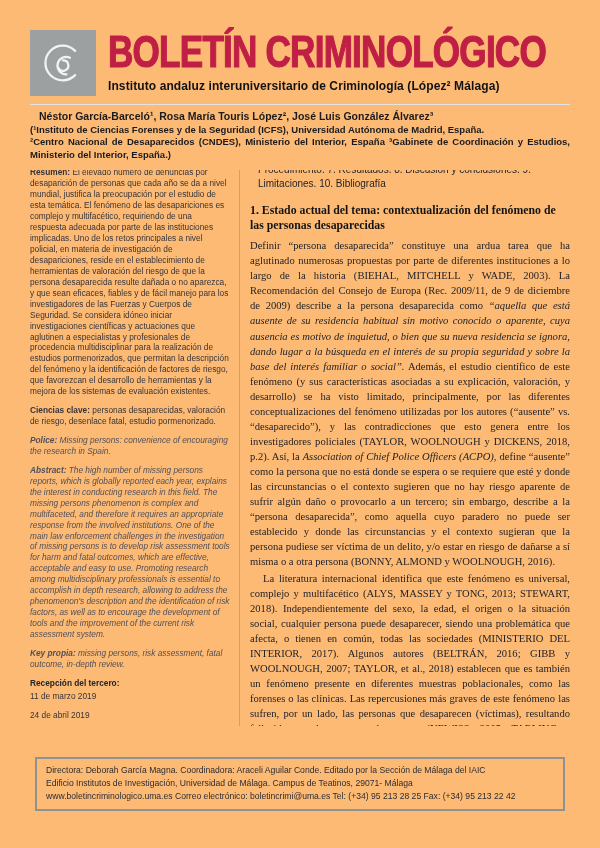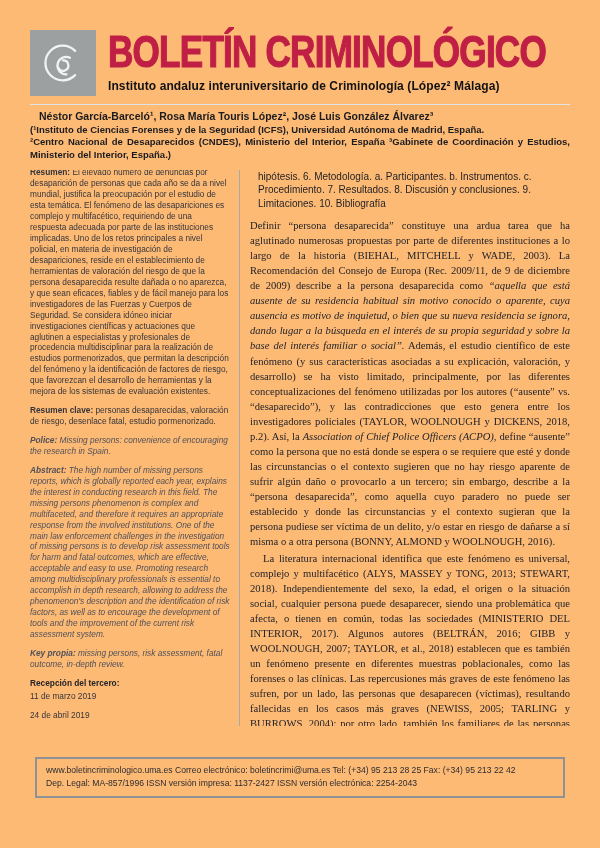--- a/index.html
+++ b/index.html
@@ -73,35 +73,37 @@
     <div class="article-authors">Néstor García-Barceló¹, Rosa María Touris López², José Luis González Álvarez³</div>
     <div class="affiliations">
       <div>(¹Instituto de Ciencias Forenses y de la Seguridad (ICFS), Universidad Autónoma de Madrid, España.</div>
       <div>²Centro Nacional de Desaparecidos (CNDES), Ministerio del Interior, España ³Gabinete de Coordinación y Estudios, Ministerio del Interior, España.)</div>
     </div>
 
     <div class="columns">
 
       <div class="col-left">
         <p><span class="lbl">Resumen:</span><span> El elevado número de denuncias por desaparición de personas que cada año se da a nivel mundial, justifica la preocupación por el estudio de esta temática. El fenómeno de las desapariciones es complejo y multifacético, requiriendo de una respuesta adecuada por parte de las instituciones implicadas. Uno de los retos principales a nivel policial, en materia de investigación de desapariciones, reside en el establecimiento de herramientas de valoración del riesgo de que la persona desaparecida resulte dañada o no aparezca, y que sean eficaces, fiables y de fácil manejo para los investigadores de las Fuerzas y Cuerpos de Seguridad. Se considera idóneo iniciar investigaciones científicas y actuaciones que aglutinen a especialistas y profesionales de procedencia multidisciplinar para la realización de estudios pormenorizados, que permitan la descripción del fenómeno y la identificación de factores de riesgo, que favorezcan el desarrollo de herramientas y la mejora de los sistemas de evaluación existentes.</span></p>
-        <p><span class="lbl">Resumen clave:</span><span> personas desaparecidas, valoración de riesgo, desenlace fatal, estudio pormenorizado.</span></p>
+        <p><span class="lbl">Ciencias clave:</span><span> personas desaparecidas, valoración de riesgo, desenlace fatal, estudio pormenorizado.</span></p>
         <p class="en"><span class="lbl">Police:</span><span> Missing persons: convenience of encouraging the research in Spain.</span></p>
         <p class="en"><span class="lbl">Abstract:</span><span> The high number of missing persons reports, which is globally reported each year, explains the interest in conducting research in this field. The missing persons phenomenon is complex and multifaceted, and therefore it requires an appropriate response from the involved institutions. One of the main law enforcement challenges in the investigation of missing persons is to develop risk assessment tools for harm and fatal outcomes, which are effective, acceptable and easy to use. Promoting research among multidisciplinary professionals is essential to accomplish in depth research, allowing to address the phenomenon's description and the identification of risk factors, as well as to encourage the development of tools and the improvement of the current risk assessment system.</span></p>
         <p class="en"><span class="lbl">Key propia:</span><span> missing persons, risk assessment, fatal outcome, in-depth review.</span></p>
         <p class="rec rec-lbl">Recepción del tercero:</p>
         <p class="rec-date">11 de marzo 2019</p>
         <p class="rec-date">24 de abril 2019</p>
       </div>
 
       <div class="col-right">
         <p class="sumario"><span class="lbl">Sumario:</span><span> 1. Introducción. 2. Estado actual del fenómeno. 3. Regulación jurídico penal. 4. Enfoque teórico. 5. Objetivos e hipótesis. 6. Metodología. a. Participantes. b. Instrumentos. c. Procedimiento. 7. Resultados. 8. Discusión y conclusiones. 9. Limitaciones. 10. Bibliografía</span></p>
+        <div class="section-heading">1. Estado actual del tema: contextualización del fenómeno de las personas desaparecidas</div>
         <p class="body-p"><span>Definir “persona desaparecida” constituye una ardua tarea que ha aglutinado numerosas propuestas por parte de diferentes instituciones a lo largo de la historia (BIEHAL, MITCHELL y WADE, 2003). La Recomendación del Consejo de Europa (Rec. 2009/11, de 9 de diciembre de 2009) describe a la persona desaparecida como </span><span class="it">“aquella que está ausente de su residencia habitual sin motivo conocido o aparente, cuya ausencia es motivo de inquietud, o bien que su nueva residencia se ignora, dando lugar a la búsqueda en el interés de su propia seguridad y sobre la base del interés familiar o social”.</span><span> Además, el estudio científico de este fenómeno (y sus características asociadas a su explicación, valoración, y desarrollo) se ha visto limitado, principalmente, por las diferentes conceptualizaciones del fenómeno utilizadas por los autores (“ausente” vs. “desaparecido”), y las contradicciones que esto genera entre los investigadores policiales (TAYLOR, WOOLNOUGH y DICKENS, 2018, p.2). Así, la </span><span class="it">Association of Chief Police Officers (ACPO)</span><span>, define “ausente” como la persona que no está donde se espera o se requiere que esté y donde las circunstancias o el contexto sugieren que no hay riesgo aparente de sufrir algún daño o provocarlo a un tercero; sin embargo, describe a la “persona desaparecida”, como aquella cuyo paradero no puede ser establecido y donde las circunstancias y el contexto sugieran que la persona pudiese ser víctima de un delito, y/o estar en riesgo de dañarse a sí misma o a otra persona (BONNY, ALMOND y WOOLNOUGH, 2016).</span></p>
         <p class="body-p indent">La literatura internacional identifica que este fenómeno es universal, complejo y multifacético (ALYS, MASSEY y TONG, 2013; STEWART, 2018). Independientemente del sexo, la edad, el origen o la situación social, cualquier persona puede desaparecer, siendo una problemática que afecta, o tienen en común, todas las sociedades (MINISTERIO DEL INTERIOR, 2017). Algunos autores (BELTRÁN, 2016; GIBB y WOOLNOUGH, 2007; TAYLOR, et al., 2018) establecen que es también un fenómeno presente en diferentes muestras poblacionales, como las forenses o las clínicas. Las repercusiones más graves de este fenómeno las sufren, por un lado, las personas que desaparecen (víctimas), resultando fallecidas en los casos más graves (NEWISS, 2005; TARLING y BURROWS, 2004); por otro lado, también los familiares de las personas desaparecidas se exponen a un impacto psicológico derivado de la ausencia y del</p>
       </div>
 
     </div>
   </div>
 
   <div class="footer-box">
+    <div>Directora: Deborah García Magna. Coordinadora: Araceli Aguilar Conde. Editado por la Sección de Málaga del IAIC</div>
+    <div>Edificio Institutos de Investigación, Universidad de Málaga. Campus de Teatinos, 29071- Málaga</div>
     <div>www.boletincriminologico.uma.es Correo electrónico: boletincrimi@uma.es Tel: (+34) 95 213 28 25 Fax: (+34) 95 213 22 42</div>
-    <div>Dep. Legal: MA-857/1996 ISSN versión impresa: 1137-2427 ISSN versión electrónica: 2254-2043</div>
   </div>
 </div>
 
 </body></html>

